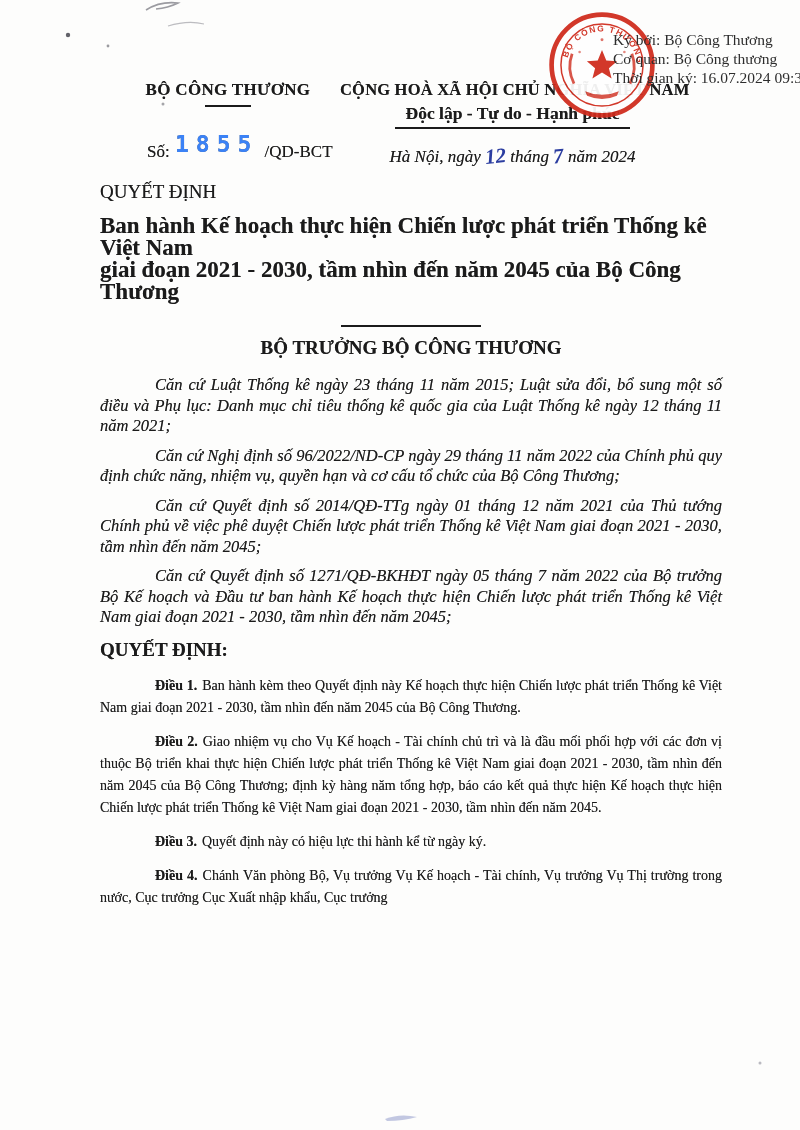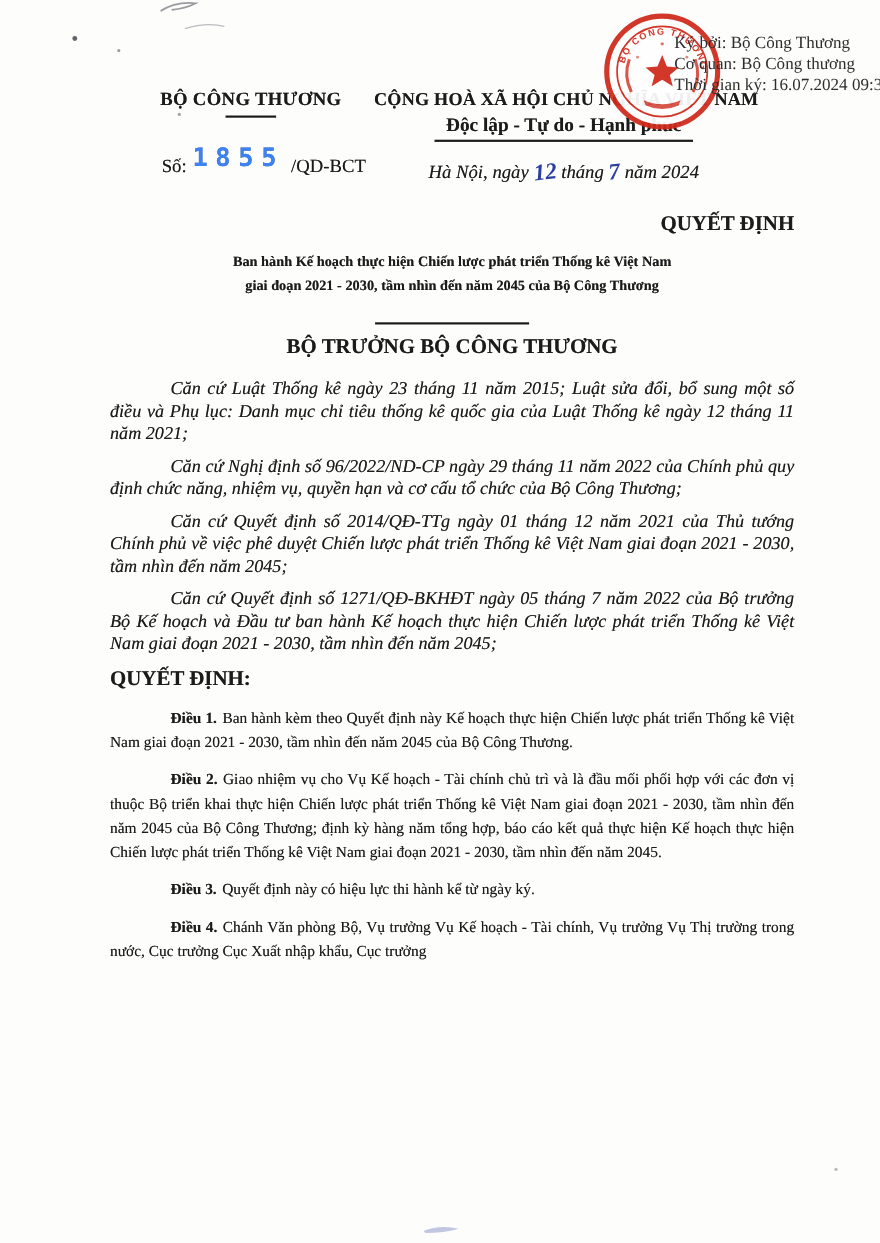--- a/index.html
+++ b/index.html
@@ -68,24 +68,24 @@
   .sig-block{
     position:absolute;left:597px;top:30px;
     font-size:15.5px;line-height:19px;color:#2d2d2d;white-space:nowrap;margin-left:16px;
   }
 
   
   .content{
     position:absolute;left:100px;top:177px;width:622px;
   }
   .doc-heading{
-    text-align:right;font-weight:bold;font-size:19px;margin:16px 0 12px;
+    text-align:left;font-weight:normal;font-size:19px;margin:4px 0 12px;
   }
   .subject{
-    text-align:center;font-weight:bold;font-size:13px;line-height:22px;margin:0;
+    font-weight:bold;font-size:23px;line-height:22px;margin:0;
   }
   .rule-subject{
     width:140px;height:2px;background:#1b1b1b;margin:22px auto 10px;
   }
   .authority{
     text-align:center;font-weight:bold;font-size:19px;margin:0 0 16px;
   }
   .preamble-p{
     font-style:italic;font-size:16.5px;line-height:20.5px;
     text-align:justify;text-indent:55px;margin:0 0 9px;

